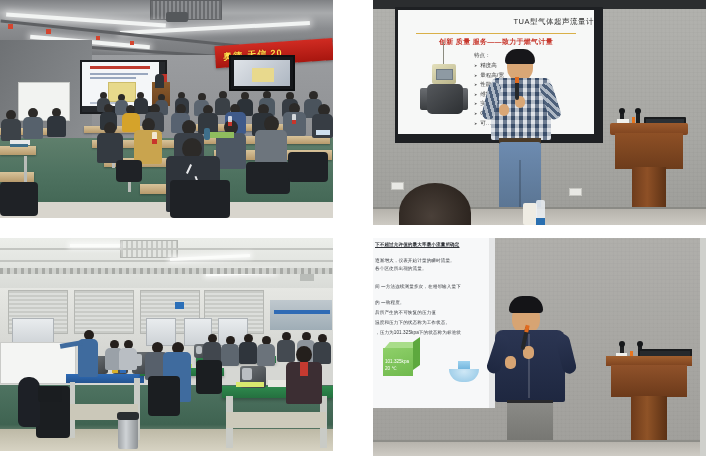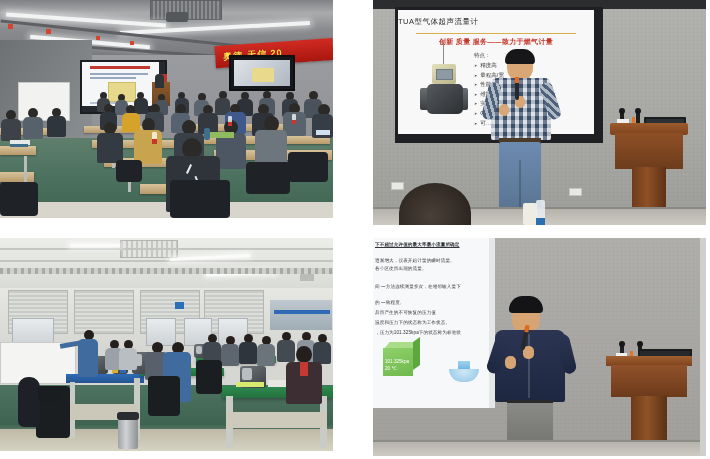--- a/index.html
+++ b/index.html
@@ -55,21 +55,21 @@
   
   #p2{left:373px;top:0;width:333px;height:225px;background:#a9a9a6;}
   #p2 .wall{left:0;top:0;width:100%;height:100%;
     background:linear-gradient(180deg,#b2b2ae 0%,#a8a8a4 60%,#9d9d99 100%);}
   #p2 .walltex{left:0;top:0;width:100%;height:100%;opacity:.35;
     background:repeating-linear-gradient(90deg,rgba(0,0,0,.05) 0 1px,transparent 1px 4px),
                repeating-linear-gradient(0deg,rgba(0,0,0,.05) 0 1px,transparent 1px 4px);}
   #p2 .topbeam{left:0;top:0;width:100%;height:9px;background:#2b2d2f;}
   #p2 .scrframe{left:22px;top:7px;width:202px;height:130px;background:#1e2023;padding:3px;}
   #p2 .scr{position:absolute;left:3px;top:3px;width:196px;height:124px;background:#f7f8f7;}
-  #p2 .s-title{position:absolute;left:0;top:7px;width:100%;text-align:left;
+  #p2 .s-title{position:absolute;left:0;top:7px;width:100%;text-align:right;
     font-size:7.5px;color:#2b2b2b;letter-spacing:.5px;}
   #p2 .s-rule{position:absolute;left:18px;top:23px;width:160px;height:1px;background:#d9b048;}
   #p2 .s-sub{position:absolute;left:0;top:27px;width:100%;text-align:center;
     font-size:7px;color:#c7362b;font-weight:bold;letter-spacing:.3px;}
   #p2 .s-feat{position:absolute;left:76px;top:42px;font-size:5.5px;color:#3a3a3a;}
   #p2 .s-list{position:absolute;left:76px;top:51px;font-size:5.5px;color:#3a3a3a;line-height:8.6px;}
   #p2 .s-list div::before{content:"\27A4";font-size:4px;color:#5f5f5f;margin-right:3px;}
   #p2 .meter{position:absolute;left:22px;top:46px;width:48px;height:62px;}
   #p2 .meter .bodyb{position:absolute;left:7px;top:28px;width:36px;height:30px;
     background:linear-gradient(140deg,#55585c,#2d3033);border-radius:5px;}

